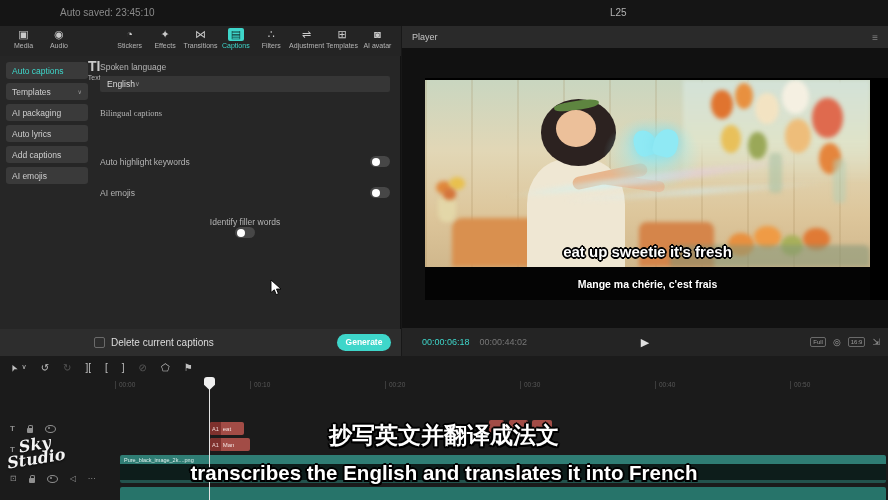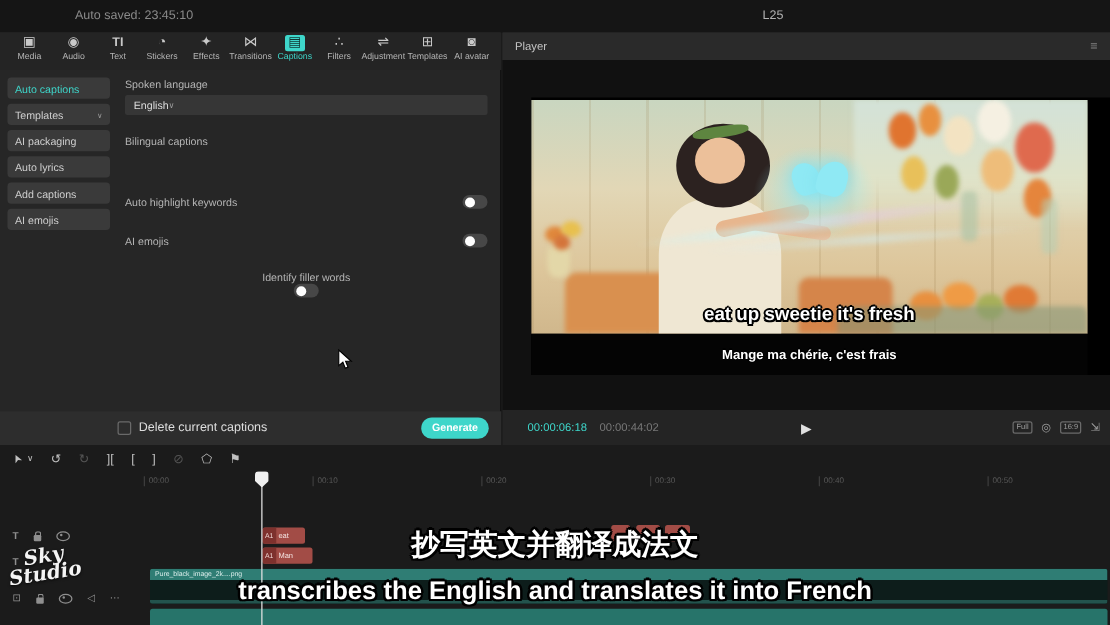--- a/index.html
+++ b/index.html
@@ -147,21 +147,21 @@
     <div class="main-toolbar">
       <div class="tb-item">
           <span class="tb-ic">▣</span>
           <span class="tb-lb">Media</span>
         </div>
       <div class="tb-item">
           <span class="tb-ic">◉</span>
           <span class="tb-lb">Audio</span>
         </div>
       <div class="tb-item">
-          <span class="tb-ic" style="font-size:10px;font-weight:bold;">TI</span>
+          <span class="tb-ic" style="font-size:14px;font-weight:bold;margin-top:32px;">TI</span>
           <span class="tb-lb">Text</span>
         </div>
       <div class="tb-item">
           <span class="tb-ic">◔</span>
           <span class="tb-lb">Stickers</span>
         </div>
       <div class="tb-item">
           <span class="tb-ic">✦</span>
           <span class="tb-lb">Effects</span>
         </div>
@@ -212,21 +212,21 @@
           <span>AI emojis</span>
         </div>
     </div>
 
     <div class="panel-content">
       <div class="field-label" style="top:2px;">Spoken language</div>
       <div class="select" style="top:16px;">
         <span>English</span>
         <span class="sel-chev">∨</span>
       </div>
-      <div class="field-label" style="top:48px;">Bilingual captions</div>
+      <div class="field-label" style="top:48px;font-family:Liberation Serif, serif;">Bilingual captions</div>
       <div class="toggle-row" style="top:96px;">
         <span class="field-label" style="position:static;">Auto highlight keywords</span>
         <span class="toggle"></span>
       </div>
       <div class="toggle-row" style="top:127px;">
         <span class="field-label" style="position:static;">AI emojis</span>
         <span class="toggle"></span>
       </div>
       <div class="toggle-row" style="top:157px;flex-direction:column;">
         <span class="field-label" style="position:static;">Identify filler words</span>

